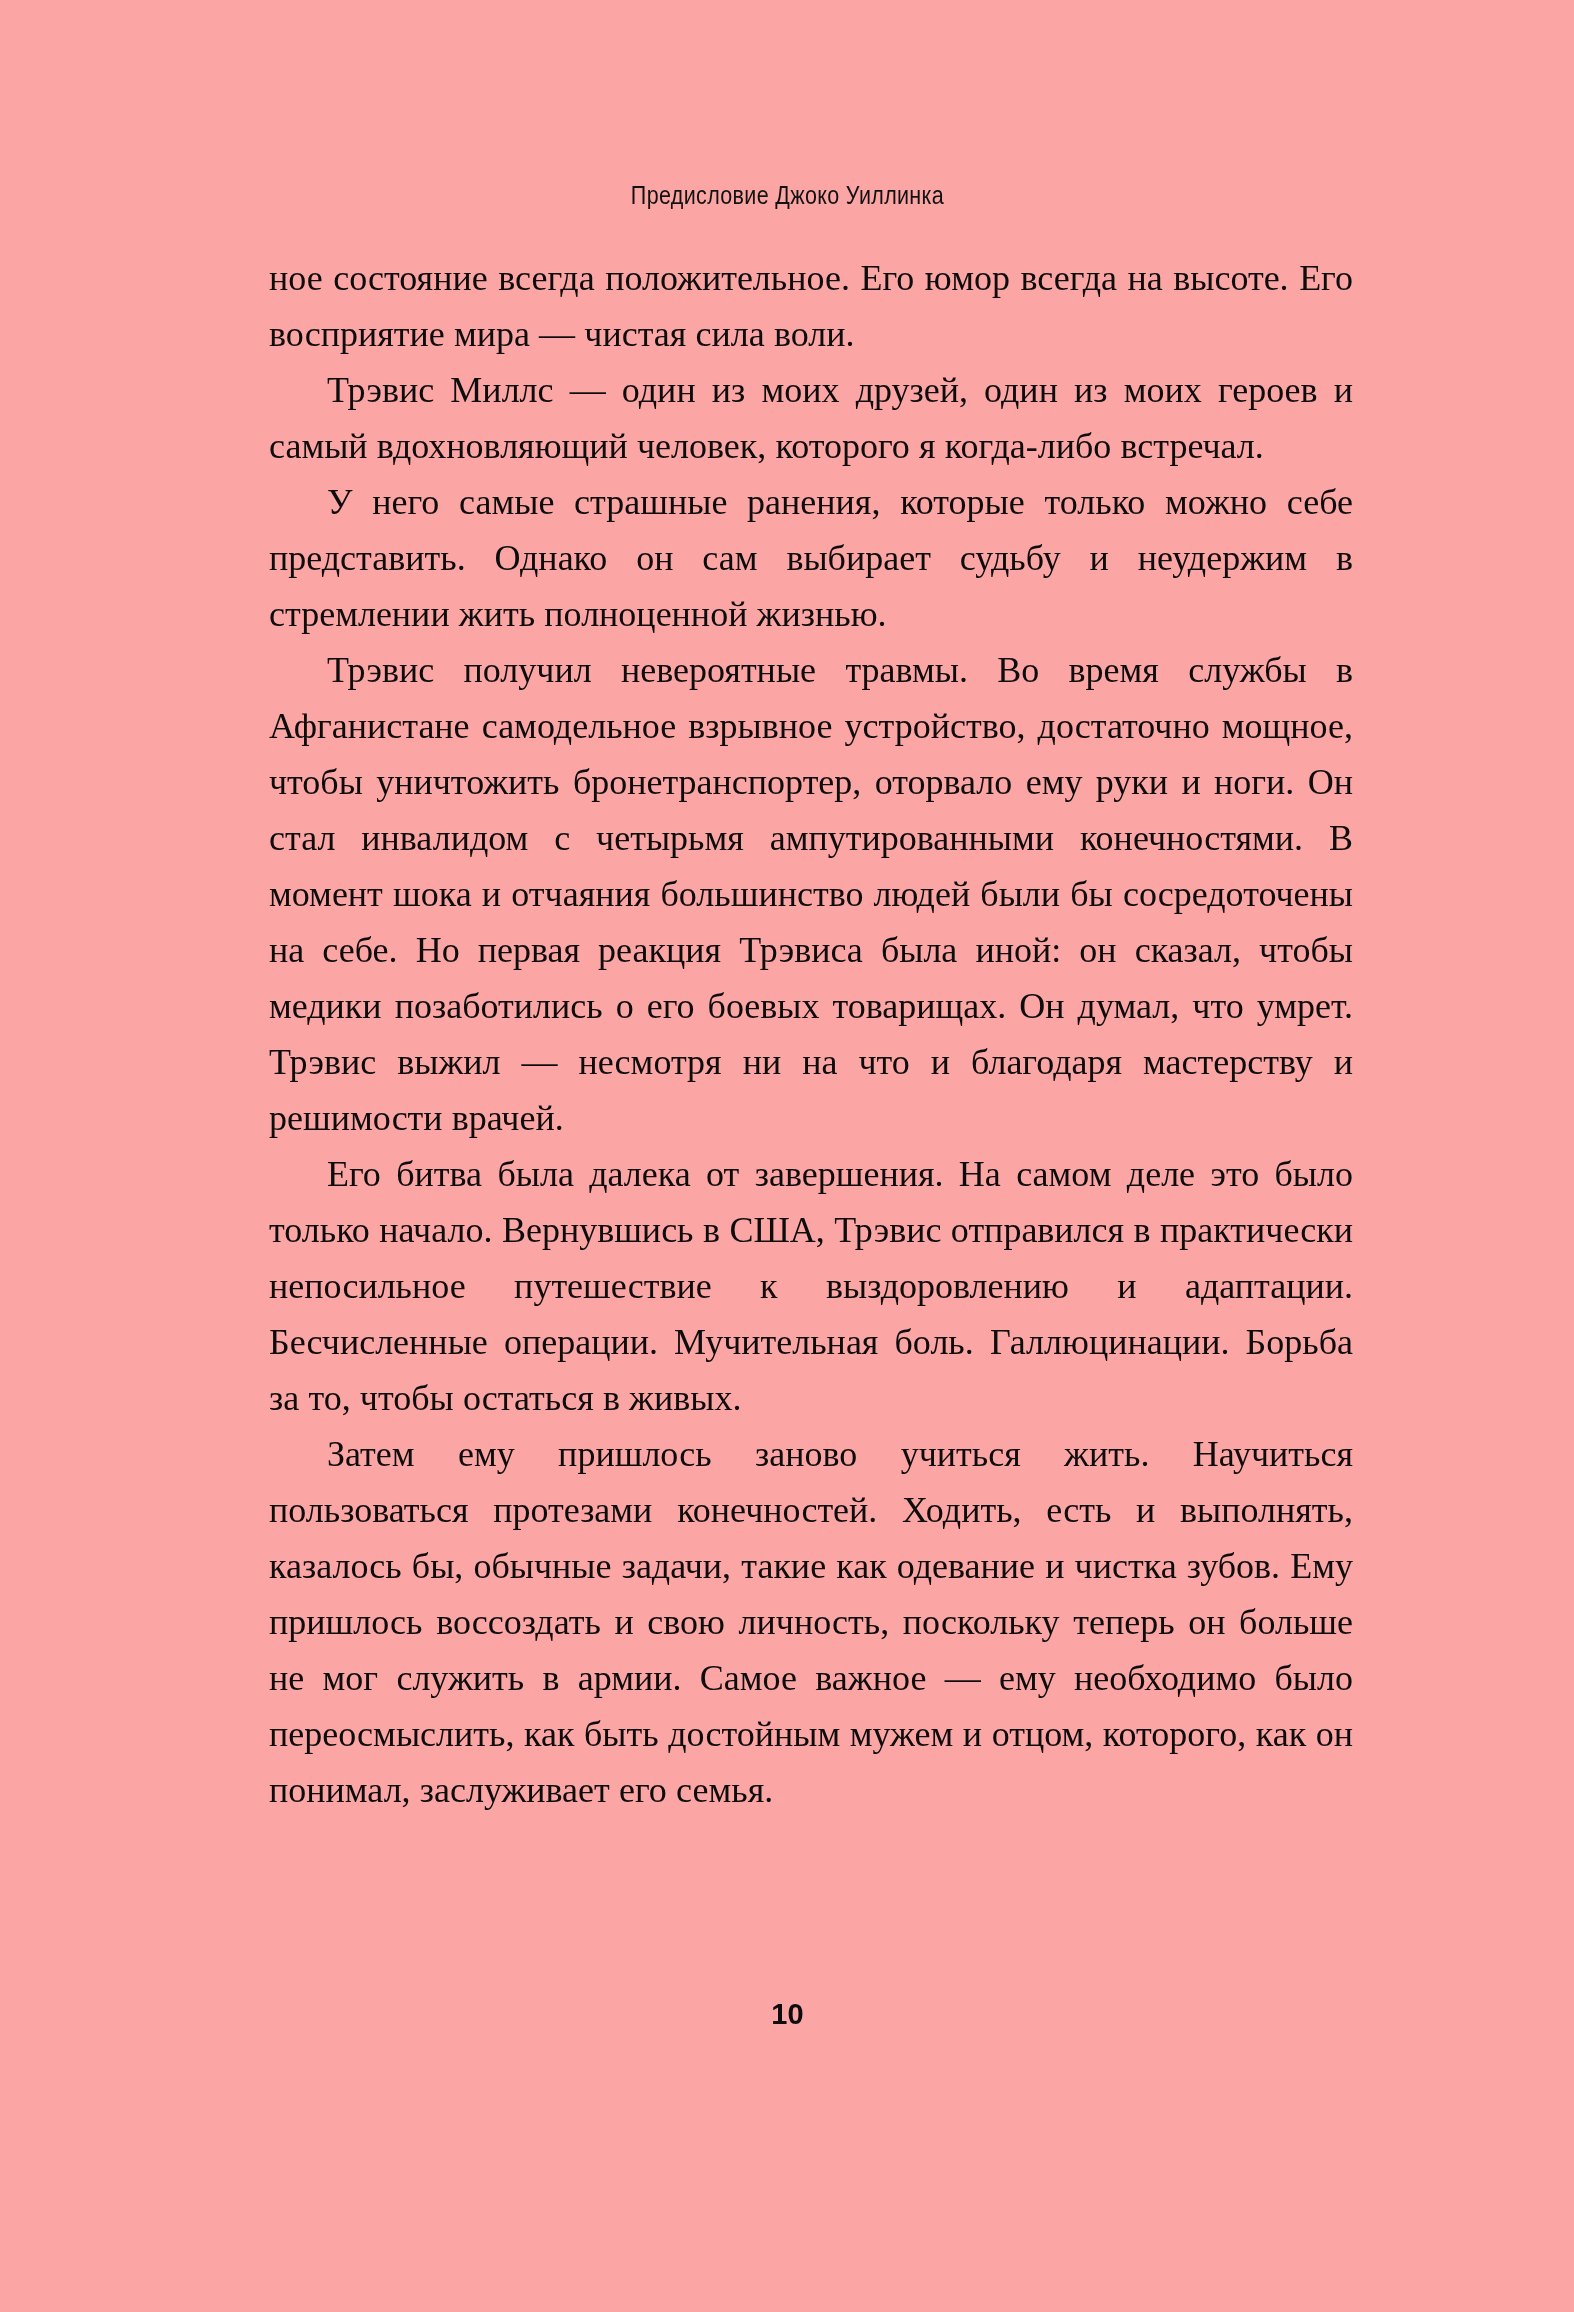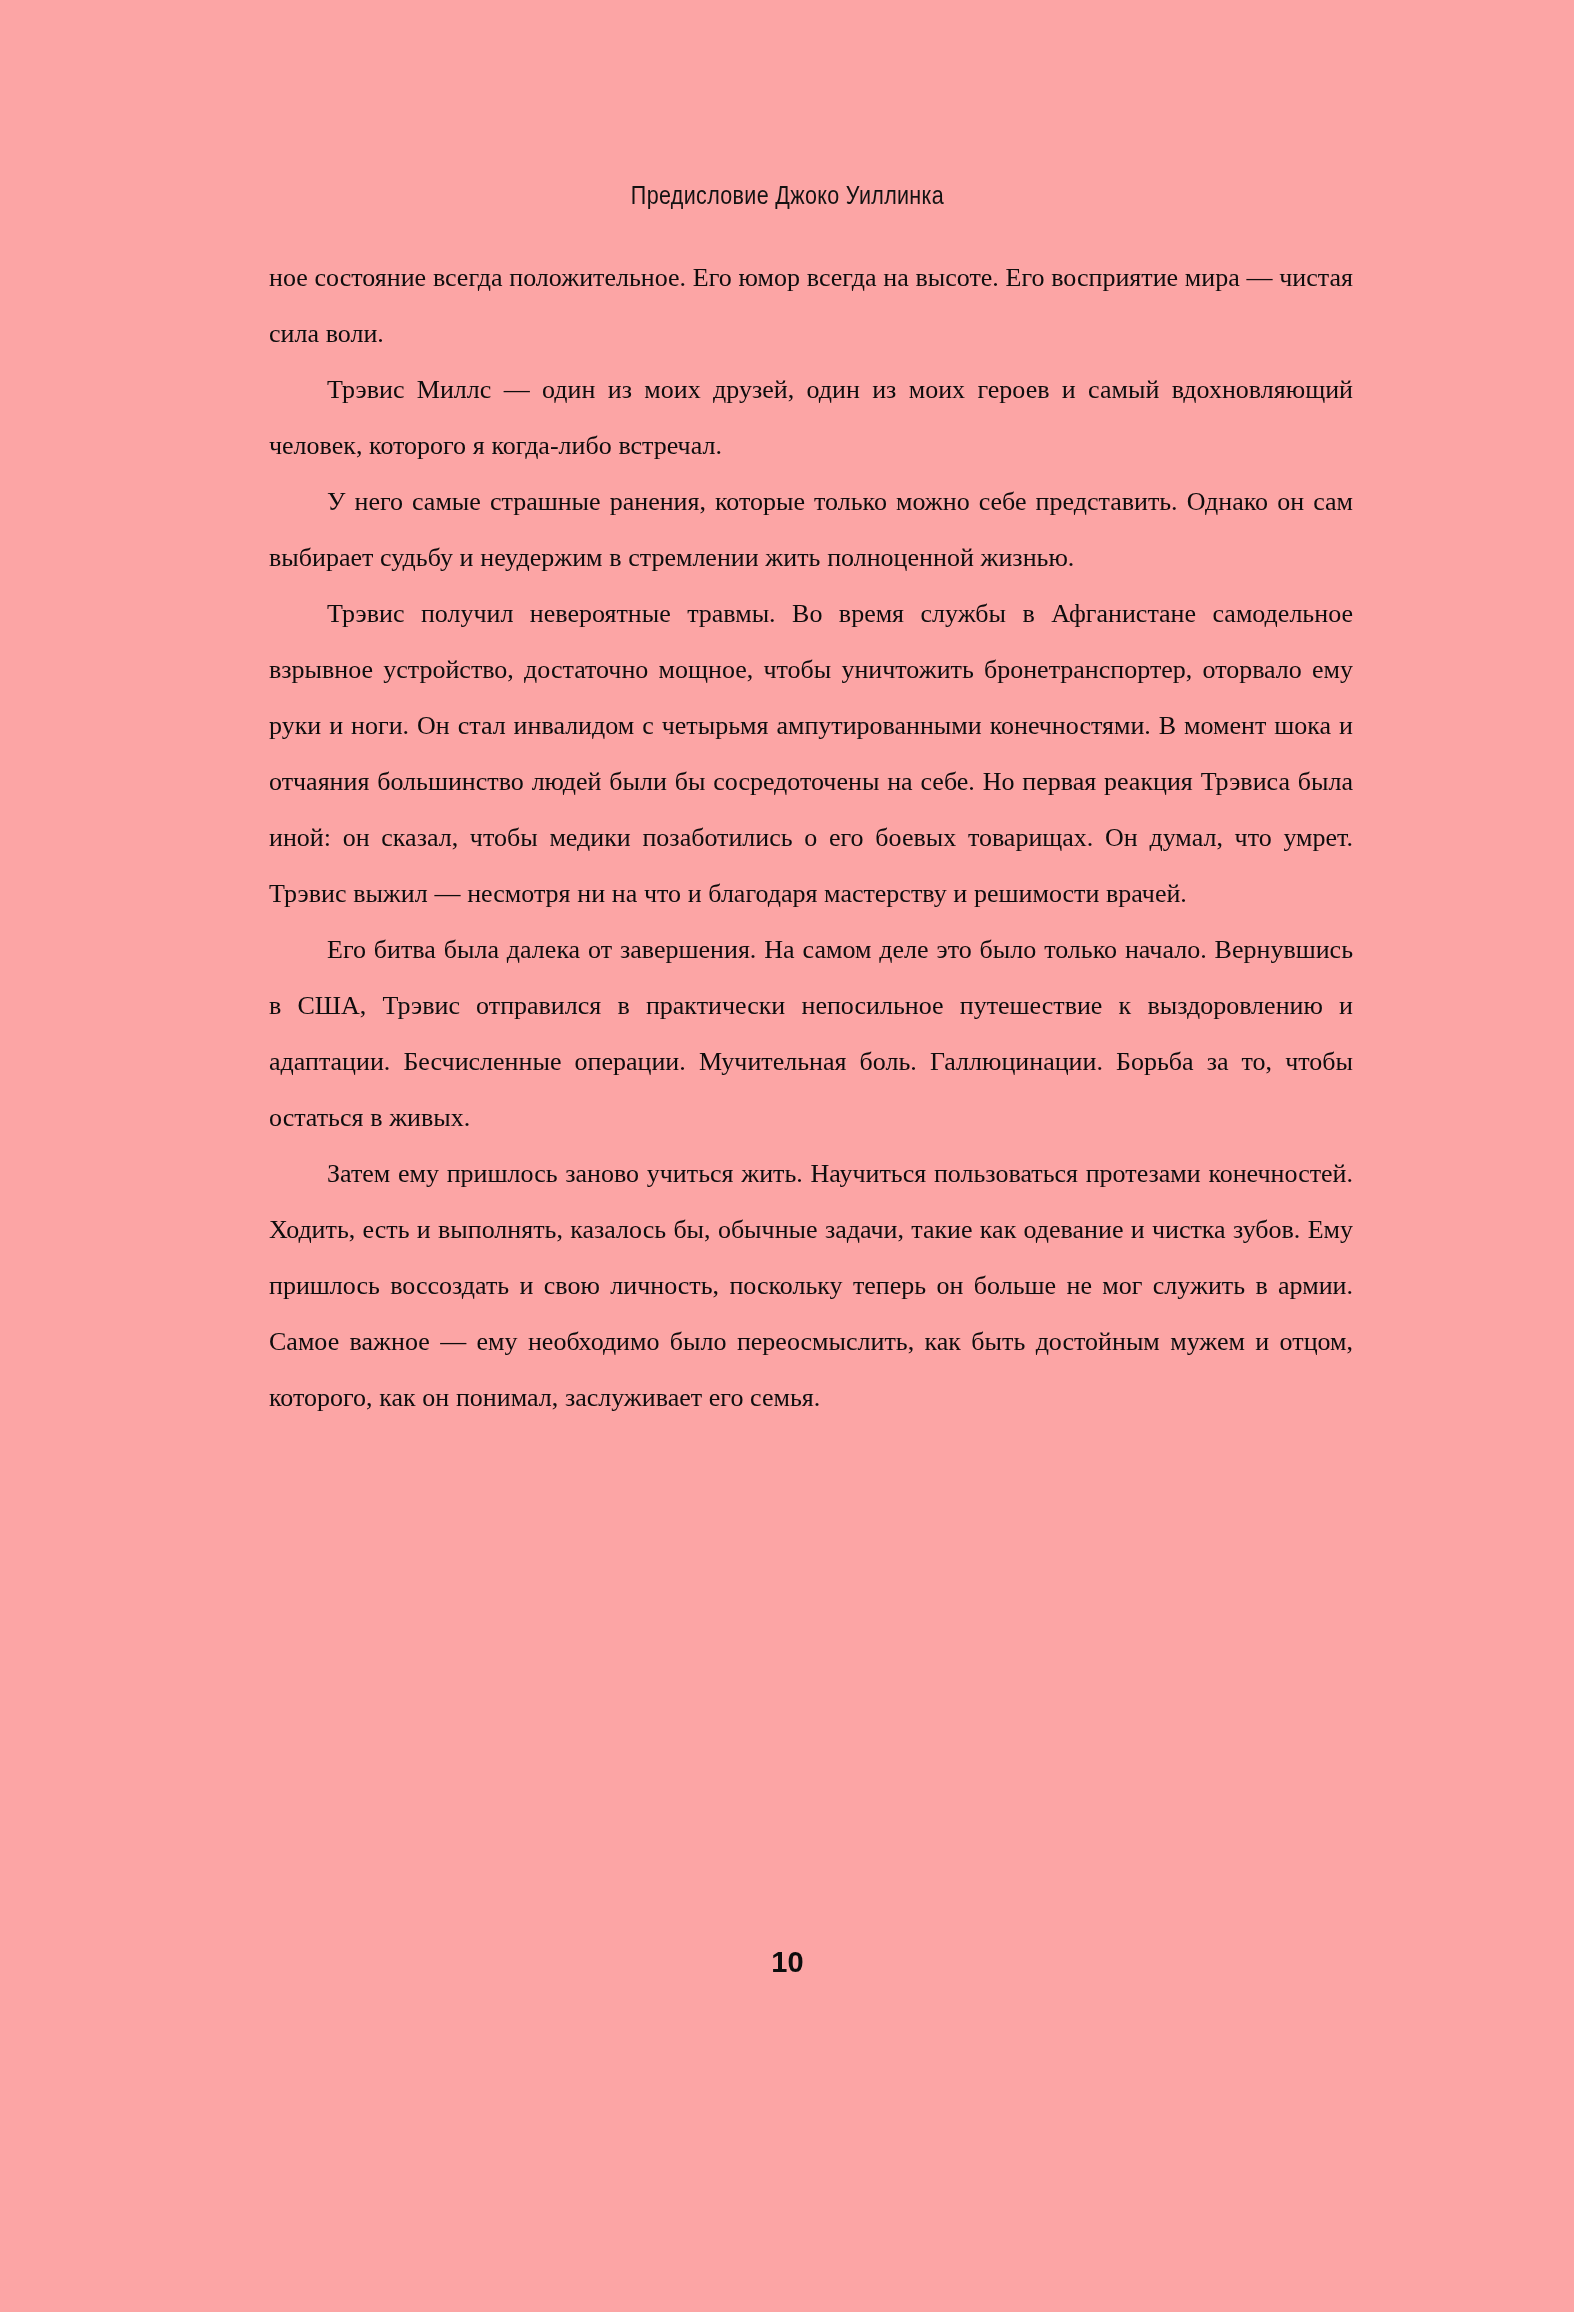--- a/index.html
+++ b/index.html
@@ -44,38 +44,38 @@
     position: absolute;
     left: 269px;
     top: 250px;
     width: 1084px;
   }
 
   .para {
     margin: 0;
     text-align: justify;
     text-justify: inter-word;
-    font-size: 26px;
+    font-size: 36px;
     line-height: 56px;
     text-indent: 58px;
     hyphens: manual;
     color: #0e0d0d;
     word-spacing: 0.2px;
     transform-origin: left top;
   }
   .para.no-indent {
     text-indent: 0;
   }
 
   
   .folio {
     position: absolute;
     left: 0;
     right: 0;
-    top: 1945px;
+    top: 1997px;
     text-align: center;
     font-family: "Liberation Sans", "DejaVu Sans", sans-serif;
     font-weight: bold;
     font-size: 29px;
     line-height: 35px;
     color: #0d0d0d;
   }
 </style>
 </head>
 <body>

